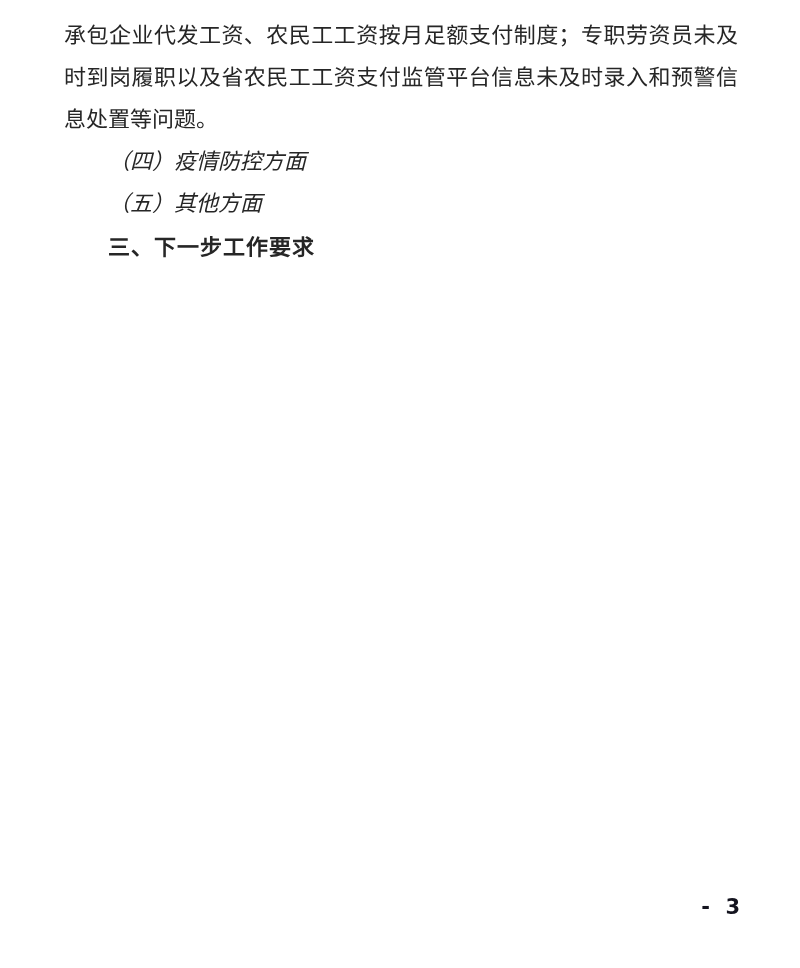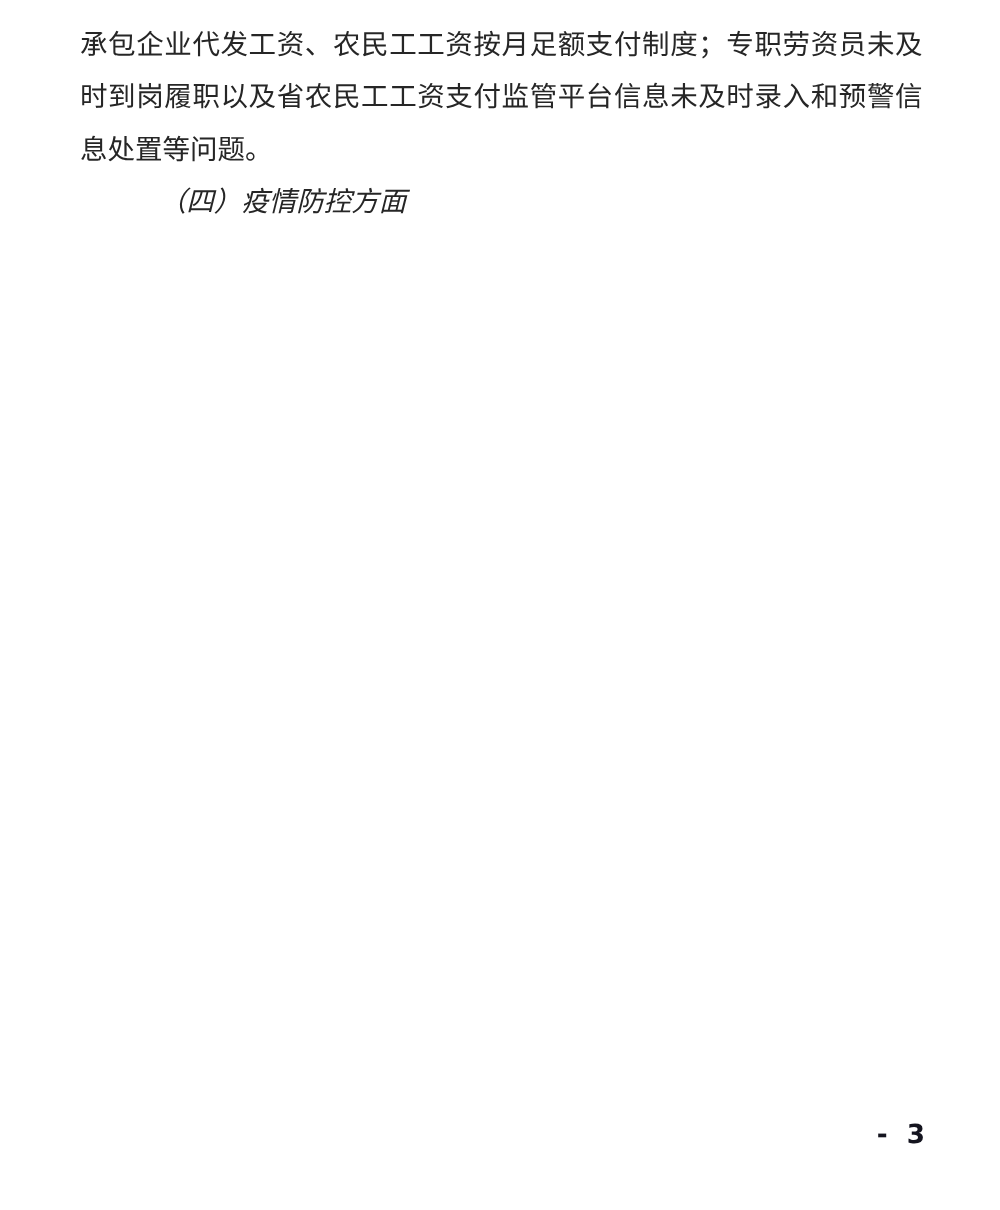--- a/index.html
+++ b/index.html
@@ -29,21 +29,20 @@
     font-size: 22px;
     line-height: 42px;
     color: #262626;
     text-align: justify;
     text-justify: inter-character;
     text-align-last: left;
     word-break: break-all;
   }
   .para.indent {
     text-indent: 2em;
-    margin-left: 19px;
   }
   
   .subheading {
     font-style: italic;
     font-weight: 500;
   }
   
   .heading {
     font-family: "Liberation Sans", "DejaVu Sans", sans-serif;
     font-weight: 700;
@@ -69,19 +68,21 @@
 </head>
 <body>
 
 <div class="page">
 
   <p class="para">承包企业代发工资、农民工工资按月足额支付制度；专职劳资员未及时到岗履职以及省农民工工资支付监管平台信息未及时录入和预警信息处置等问题。</p>
 
   <p class="para indent subheading">（四）疫情防控方面</p>
 
 
+  <p class="para indent subheading">（五）其他方面</p>
 
 
+  <p class="para indent heading">三、下一步工作要求</p>
 
 
   <div class="page-number">- 3</div>
 
 </div>
 
 </body></html>

